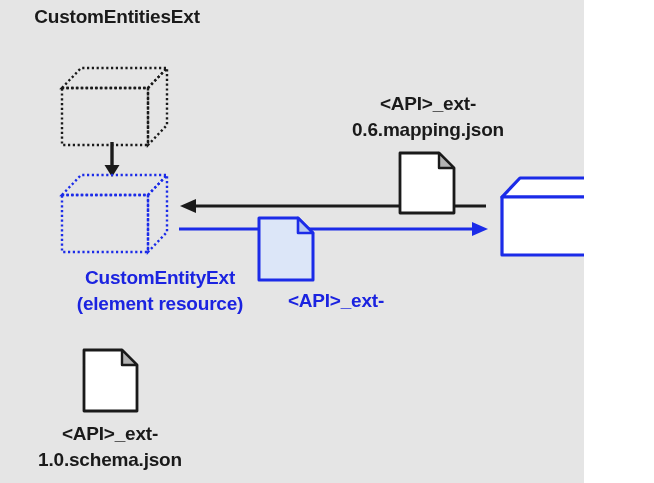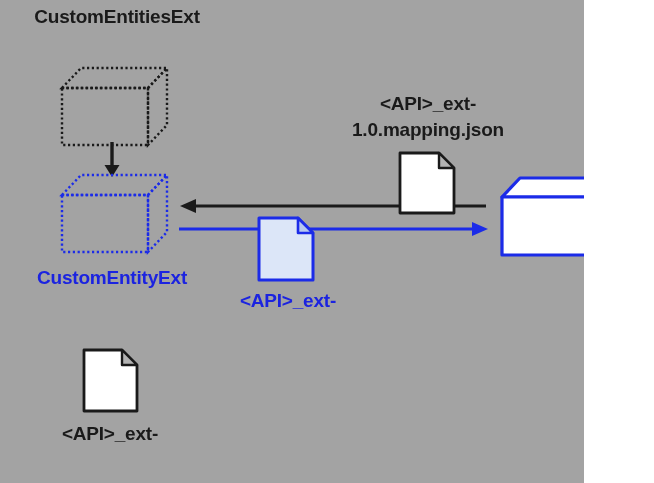--- a/index.html
+++ b/index.html
@@ -4,37 +4,37 @@
 <style>
   html, body {
     margin: 0;
     padding: 0;
     background: #ffffff;
   }
   .canvas {
     position: relative;
     width: 584px;
     height: 483px;
-    background: #a3a3a3;
+    background: #e5e5e5;
     font-family: "Liberation Sans", "DejaVu Sans", sans-serif;
     overflow: hidden;
   }
   .abs { position: absolute; }
   .label {
     position: absolute;
     transform: translateX(-50%);
     text-align: center;
     font-size: 19px;
     font-weight: 700;
     line-height: 26px;
     white-space: nowrap;
     letter-spacing: -0.2px;
   }
   .label-black { color: #1a1a1a; }
-  .label-blue  { color: #1b23e0; }
+  .label-blue  { color: #1b23e0; margin-left: 48px; }
 
   svg { display: block; overflow: visible; }
 </style>
 </head>
 <body>
 
 <div class="canvas">
 
   <svg class="abs" style="left:102px; top:142px;" width="20" height="36">
     <line x1="10" y1="0" x2="10" y2="24" stroke="#1a1a1a" stroke-width="3.4"></line>
@@ -89,31 +89,33 @@
     <path d="M2,2 L40,2 L55,17 L55,63 L2,63 Z" fill="#ffffff" stroke="#1a1a1a" stroke-width="2.8" stroke-linejoin="round"></path>
     <path d="M40,2 L40,17 L55,17 Z" fill="#b3b3b3" stroke="#1a1a1a" stroke-width="2.4" stroke-linejoin="round"></path>
   </svg>
 
   <div class="label label-black" style="left:117px; top:4px;">
     <div>CustomEntitiesExt</div>
   </div>
 
   <div class="label label-blue" style="left:112px; top:265px;">
     <div>CustomEntityExt</div>
+    <div>(element resource)</div>
   </div>
 
   <div class="label label-blue" style="left:557px; top:262px;">
   </div>
 
   <div class="label label-black" style="left:428px; top:91px;">
     <div>&lt;API&gt;_ext-</div>
-    <div>1.0.mapping.json</div>
+    <div>0.6.mapping.json</div>
   </div>
 
   <div class="label label-blue" style="left:288px; top:288px;">
     <div>&lt;API&gt;_ext-</div>
   </div>
 
   <div class="label label-black" style="left:110px; top:421px;">
     <div>&lt;API&gt;_ext-</div>
+    <div>1.0.schema.json</div>
   </div>
 
 </div>
 
 </body></html>

